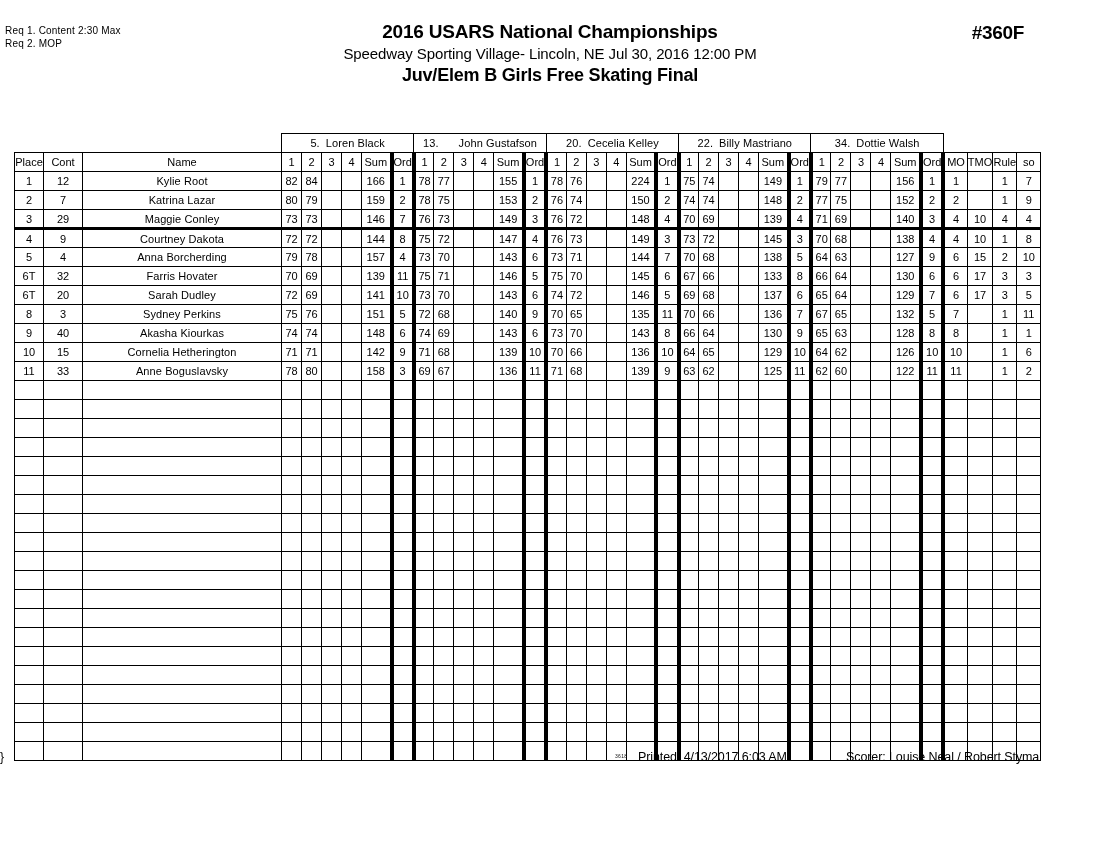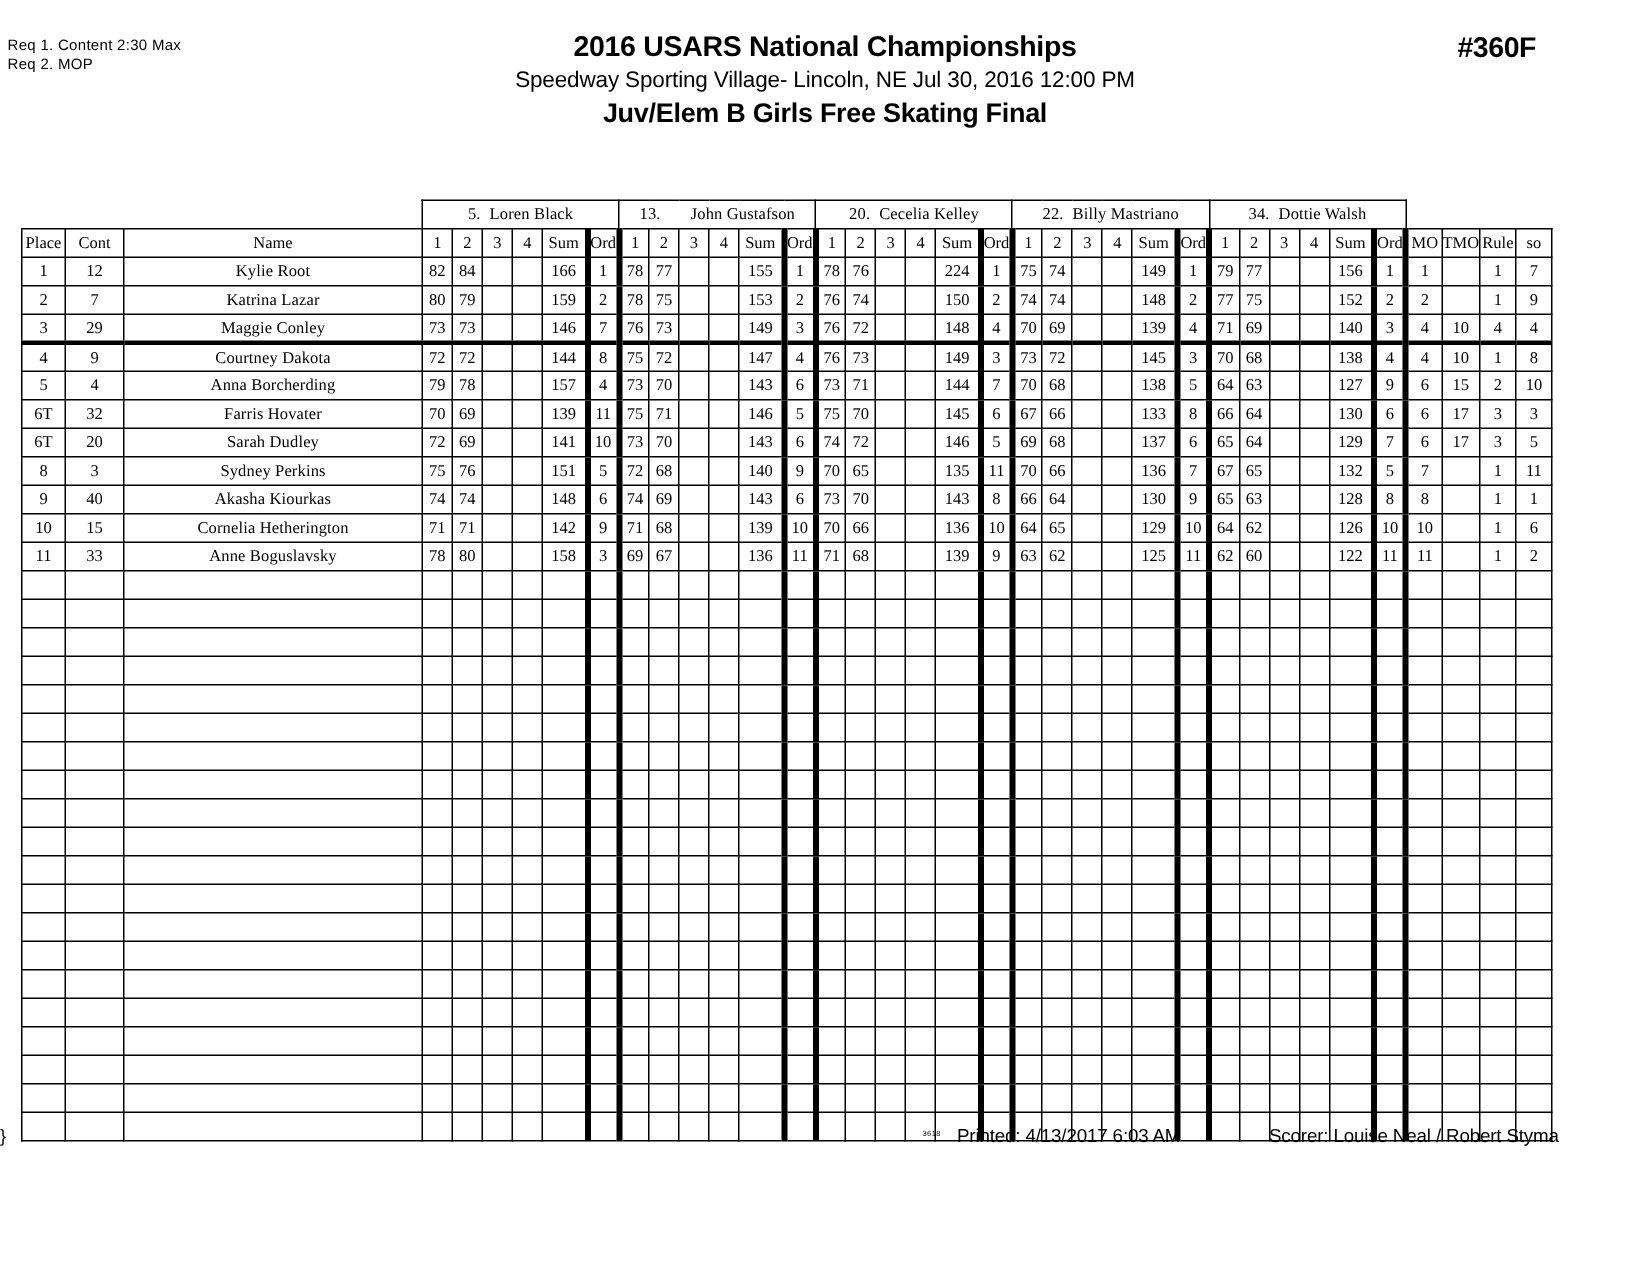--- a/index.html
+++ b/index.html
@@ -72,21 +72,20 @@
   }
 
   
   #sheet {
     position: absolute;
     left: 14px;
     top: 133px;
     border-collapse: collapse;
     table-layout: fixed;
     font-size: 11px;
-    font-family: Liberation Serif, serif;
   }
   #sheet td, #sheet th {
     border: 1px solid #000;
     padding: 0;
     margin: 0;
     height: 19px;
     box-sizing: border-box;
     font-weight: normal;
     font-size: 11px;
     text-align: center;

